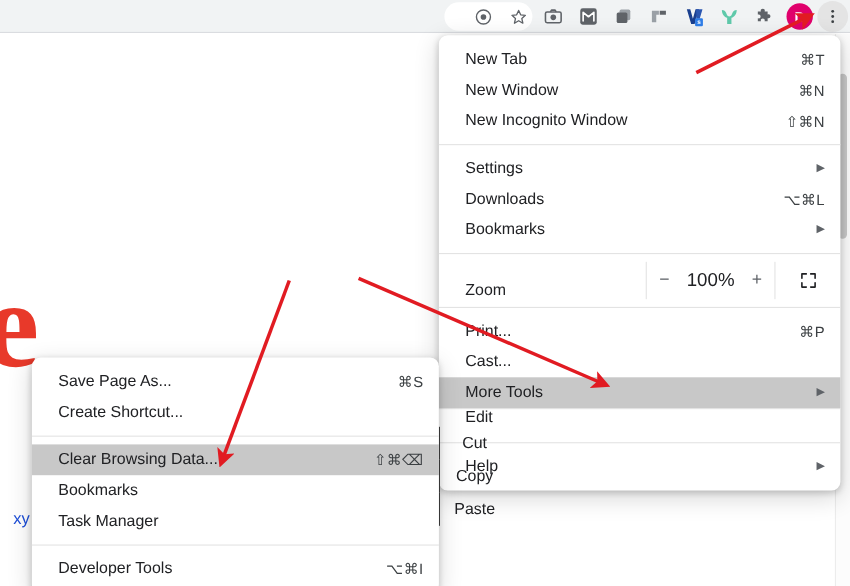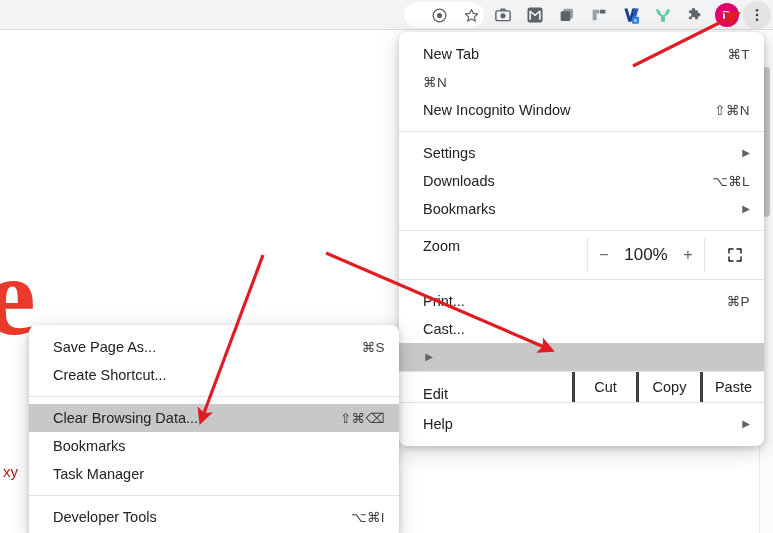--- a/index.html
+++ b/index.html
@@ -44,22 +44,22 @@
     background:#c9c9c9; border-radius:4px;
   }
 
   
   .brand-e {
     position:absolute; left:-14px; top:240px;
     font-family:"Liberation Serif", serif;
     font-size:112px; font-weight:700; color:#e8392a; line-height:1;
   }
   .page-text-xy {
-    position:absolute; left:3px; top:463px;
-    font-size:15px; color:#b91c1c;
+    position:absolute; left:12px; top:463px;
+    font-size:15px; color:#1d4ed8;
   }
 
   
   .menu {
     position: absolute;
     background: #ffffff;
     border-radius: 8px;
     box-shadow: 0 2px 6px rgba(0,0,0,.18), 0 6px 22px rgba(0,0,0,.16);
     padding: 8px 0;
     font-size: 14.5px;
@@ -78,42 +78,42 @@
     flex: 0 0 auto; color: #3c4043; font-size: 13.5px; letter-spacing: .4px;
   }
   .mi-arrow {
     flex: 0 0 auto; width: 10px; text-align: right;
     color: #5f6368; font-size: 10px; line-height: 1;
   }
   .separator { height: 1px; background: #e3e3e3; margin: 7px 0; }
 
   
   .zoom-row {
-    display: flex; align-items: flex-start; height: 34px;
+    display: flex; align-items: flex-end; height: 34px;
   }
   .zoom-label { flex: 1 1 auto; padding-left: 24px; }
   .zoom-ctrls {
     display:flex; align-items:center; height:34px;
     border-left:1px solid #e3e3e3;
   }
   .zoom-minus, .zoom-plus {
     width: 32px; text-align:center; font-size:16px; color:#5f6368;
   }
   .zoom-value { width: 52px; text-align:center; font-size:17px; }
   .zoom-full {
     width: 60px; height:34px; display:flex; align-items:center; justify-content:center;
     border-left:1px solid #e3e3e3;
   }
 
   
-  .edit-row { display:flex; align-items:flex-end; height: 30px; }
+  .edit-row { display:flex; align-items:flex-start; height: 30px; flex-direction: column; }
   .edit-label { flex: 1 1 auto; padding-left: 24px; }
   .edit-btn {
     width: 64px; text-align:center; height:30px; line-height:30px;
-    border-left: 3px solid #404040;
+    border-left: 1px solid #404040;
   }
 
   
   .arrows { position:absolute; left:0; top:0; width:773px; height:533px; pointer-events:none; }
 </style>
 </head>
 <body>
 
 <div id="root">
 
@@ -215,20 +215,21 @@
     </div>
   </div>
 
   <div class="menu" id="main-menu" style="left:399px; top:32px; width:365px;">
 
     <div class="menu-item">
       <span class="mi-label">New Tab</span>
       <span class="mi-accel">⌘T</span>
     </div>
     <div class="menu-item">
+      <span class="mi-label">New Window</span>
       <span class="mi-accel">⌘N</span>
     </div>
     <div class="menu-item">
       <span class="mi-label">New Incognito Window</span>
       <span class="mi-accel">⇧⌘N</span>
     </div>
 
     <div class="separator"></div>
 
     <div class="menu-item">
@@ -263,20 +264,21 @@
     <div class="separator"></div>
 
     <div class="menu-item">
       <span class="mi-label">Print...</span>
       <span class="mi-accel">⌘P</span>
     </div>
     <div class="menu-item">
       <span class="mi-label">Cast...</span>
     </div>
     <div class="menu-item highlight">
+      <span class="mi-label">More Tools</span>
       <span class="mi-arrow">▶</span>
     </div>
 
     <div class="separator" style="margin:0 0 0 0;"></div>
 
     <div class="edit-row">
       <span class="edit-label">Edit</span>
       <span class="edit-btn">Cut</span>
       <span class="edit-btn">Copy</span>
       <span class="edit-btn">Paste</span>

